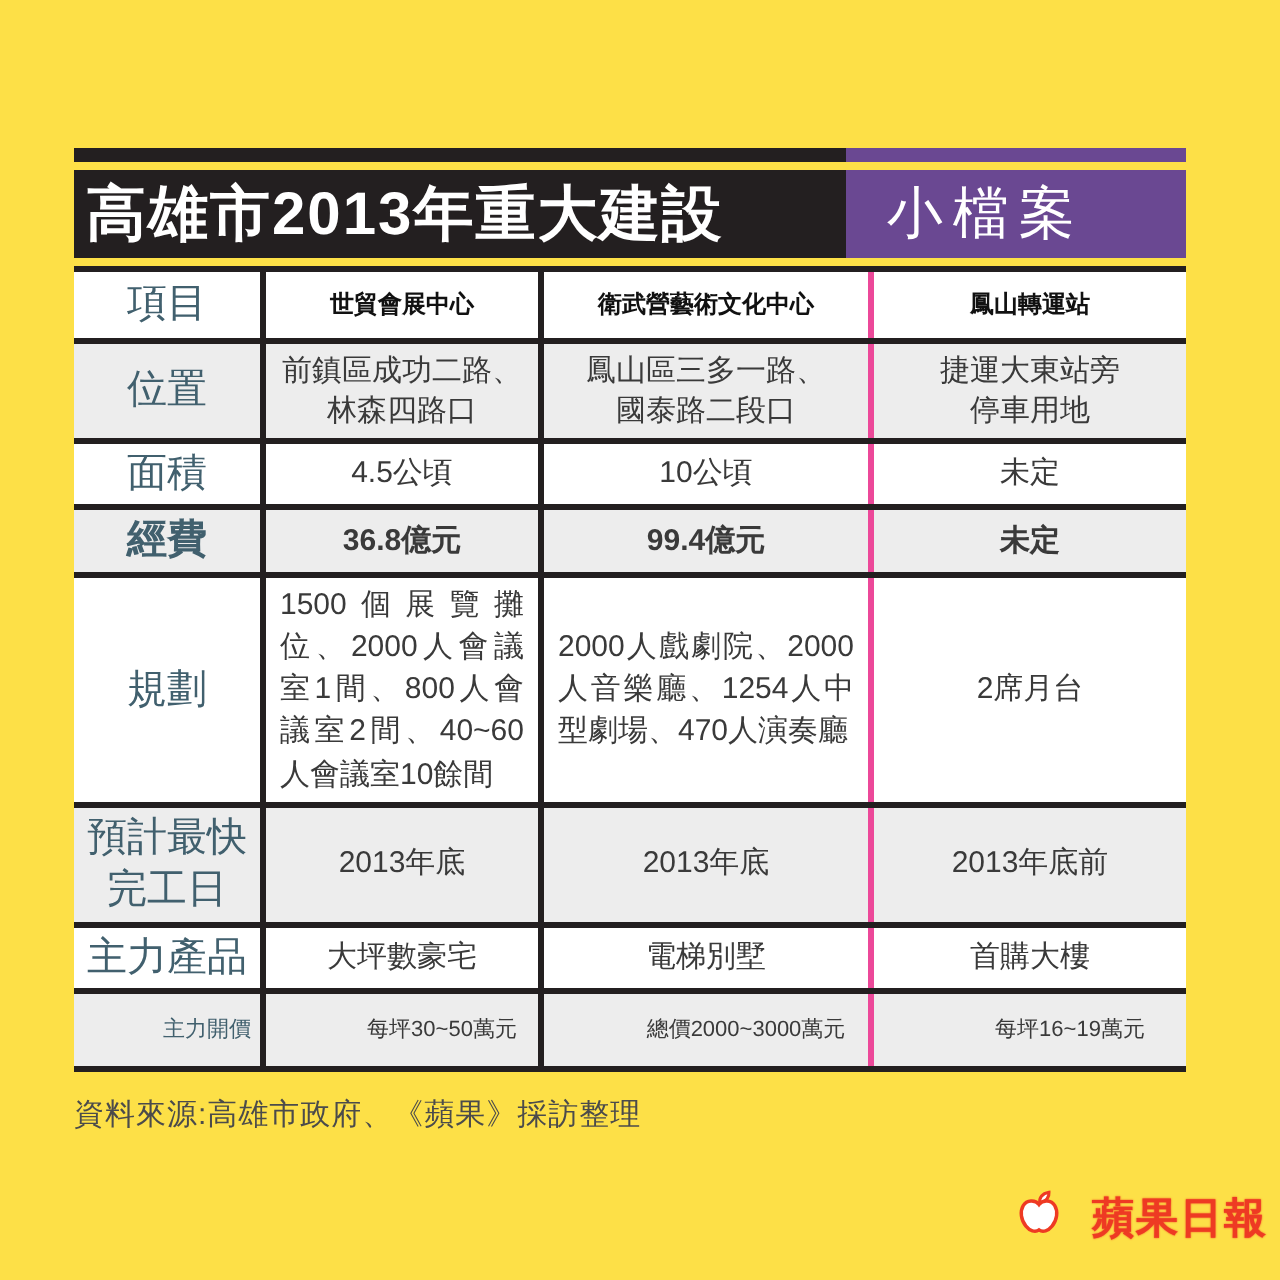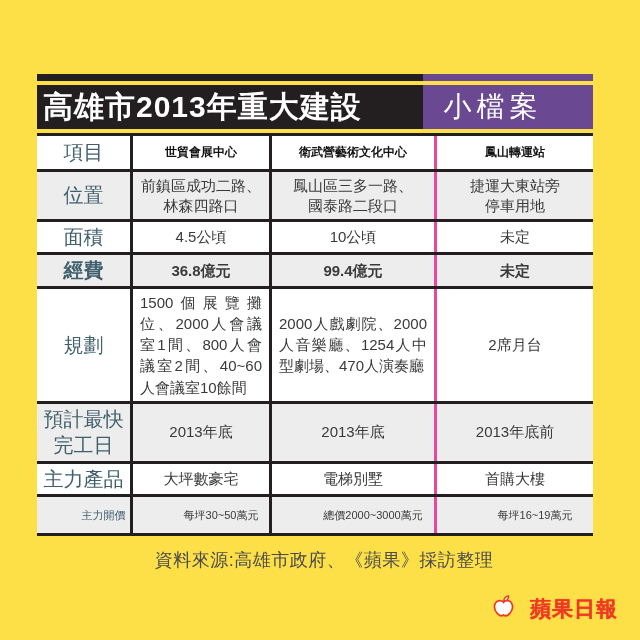--- a/index.html
+++ b/index.html
@@ -71,28 +71,28 @@
     text-align:justify;
     text-justify:inter-character;
     align-items:center;
     padding:1px 7px;
     line-height:1.42;
   }
   
   .source{
     margin-top:12px;
     margin-right:-18px;
-    text-align:center;
-    font-size:18px;
+    text-align:left;
+    font-size:15px;
     color:#4b4b4b;
     letter-spacing:0.5px;
   }
   
   .logo{
-    position:absolute;right:22px;top:594px;
+    position:absolute;right:6px;top:594px;
     display:flex;align-items:center;gap:14px;
   }
   .logo-text{
     color:#ee3a23;
     font-weight:800;
     font-size:21px;
     letter-spacing:1px;
     text-shadow:0 0 1px #ee3a23;
   }
 </style>

